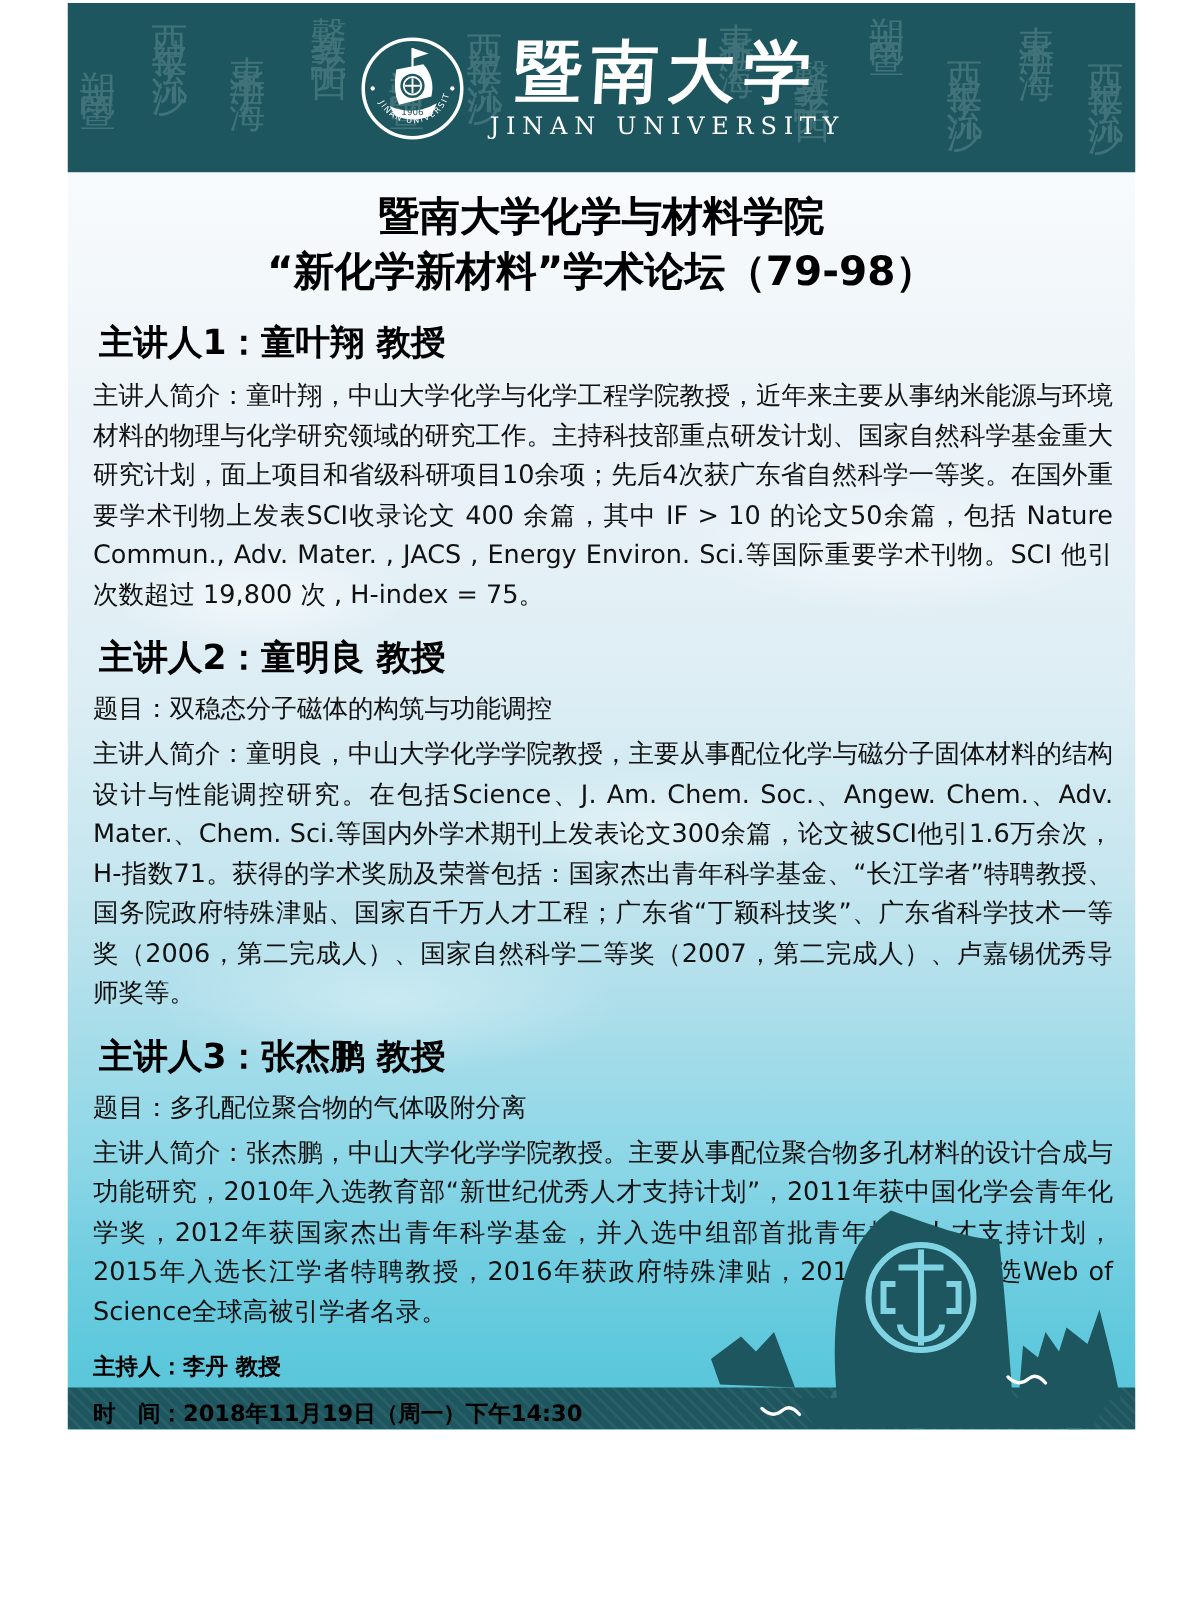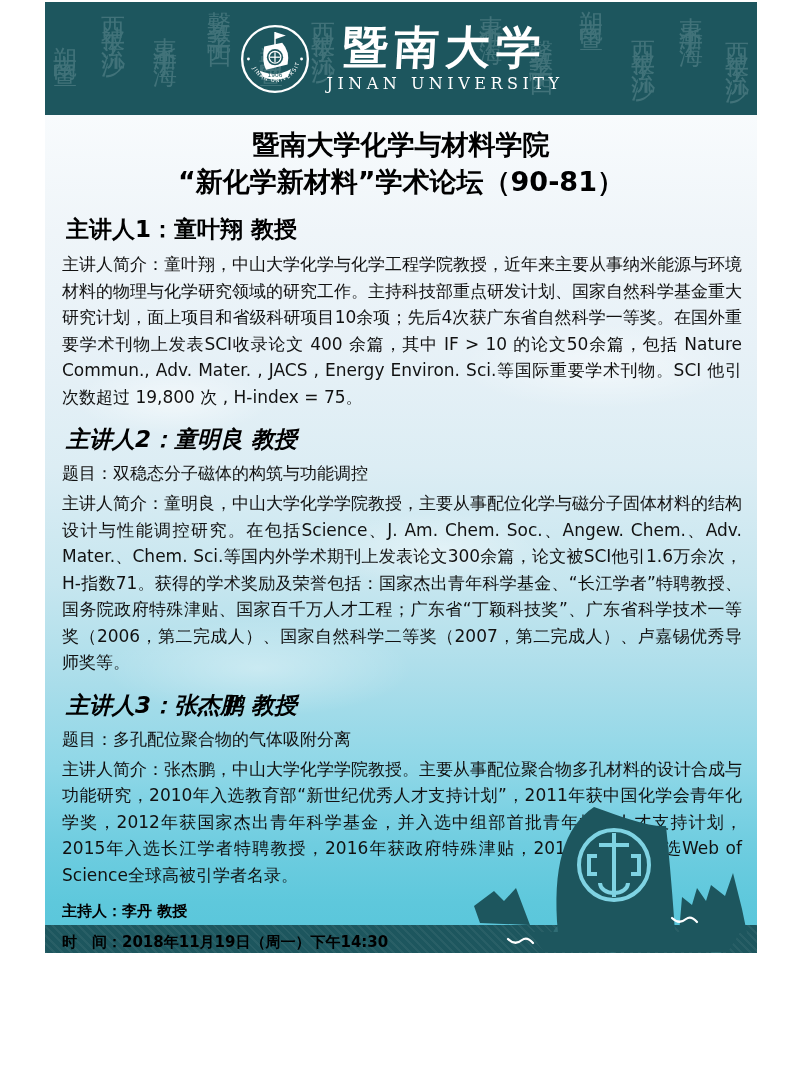--- a/index.html
+++ b/index.html
@@ -37,21 +37,21 @@
     background:
       radial-gradient(140px 50px at 18% 34%, rgba(255,255,255,.55), rgba(255,255,255,0) 70%),
       radial-gradient(200px 60px at 78% 30%, rgba(255,255,255,.5), rgba(255,255,255,0) 70%),
       radial-gradient(180px 55px at 55% 52%, rgba(255,255,255,.45), rgba(255,255,255,0) 70%),
       radial-gradient(220px 70px at 30% 66%, rgba(255,255,255,.35), rgba(255,255,255,0) 70%),
       linear-gradient(180deg,#f8fbfd 0%,#eff5f9 14%,#e7f1f7 28%,#dcedf4 42%,#c6e6ef 56%,#a9ddea 68%,#8ed7e7 78%,#6fcde0 87%,#5ec8dc 94%,#57c5da 100%);
   }
   .title-block{padding:11px 10px 6px;text-align:center;font-weight:bold;font-size:27px;line-height:37px;color:#000;}
   .sections{padding:0 15px 0 17px;}
   .speaker-heading{margin:9px 4px 7px;font-size:23px;line-height:29px;font-weight:bold;color:#000;}
-  .speaker-heading.later{margin-top:15px;font-style:italic;}
+  .speaker-heading.later{margin-top:15px;}
   .topic{margin:0 0 5px;font-size:17px;line-height:24px;}
   .bio{margin:0;font-size:17px;line-height:26.5px;text-align:justify;text-justify:inter-ideograph;}
   .footer-lines{padding:8px 15px 0 17px;position:relative;z-index:3;}
   .footer-line{font-size:15px;line-height:31px;font-weight:bold;color:#000;}
   .welcome{margin-top:12px;text-align:center;font-size:29px;font-weight:bold;color:#000;position:relative;z-index:3;}
 
   
   .boat{position:absolute;right:0;bottom:0;width:285px;height:152px;z-index:2;}
 
   
@@ -109,21 +109,21 @@
         <div class="uni-zh">暨南大学</div>
         <div class="uni-en">JINAN UNIVERSITY</div>
       </div>
     </div>
   </div>
 
   <div class="content">
 
     <div class="title-block">
       <div>暨南大学化学与材料学院</div>
-      <div>“新化学新材料”学术论坛（90-81）</div>
+      <div>“新化学新材料”学术论坛（79-98）</div>
     </div>
 
     <div class="sections">
       <section>
         <h2 class="speaker-heading">主讲人1：童叶翔 教授</h2>
         <p class="bio">主讲人简介：童叶翔，中山大学化学与化学工程学院教授，近年来主要从事纳米能源与环境材料的物理与化学研究领域的研究工作。主持科技部重点研发计划、国家自然科学基金重大研究计划，面上项目和省级科研项目10余项；先后4次获广东省自然科学一等奖。在国外重要学术刊物上发表SCI收录论文 400 余篇，其中 IF &gt; 10 的论文50余篇，包括 Nature Commun., Adv. Mater. , JACS , Energy Environ. Sci.等国际重要学术刊物。SCI 他引次数超过 19,800 次 , H-index = 75。</p>
       </section>
 
       <section>
         <h2 class="speaker-heading later">主讲人2：童明良 教授</h2>

